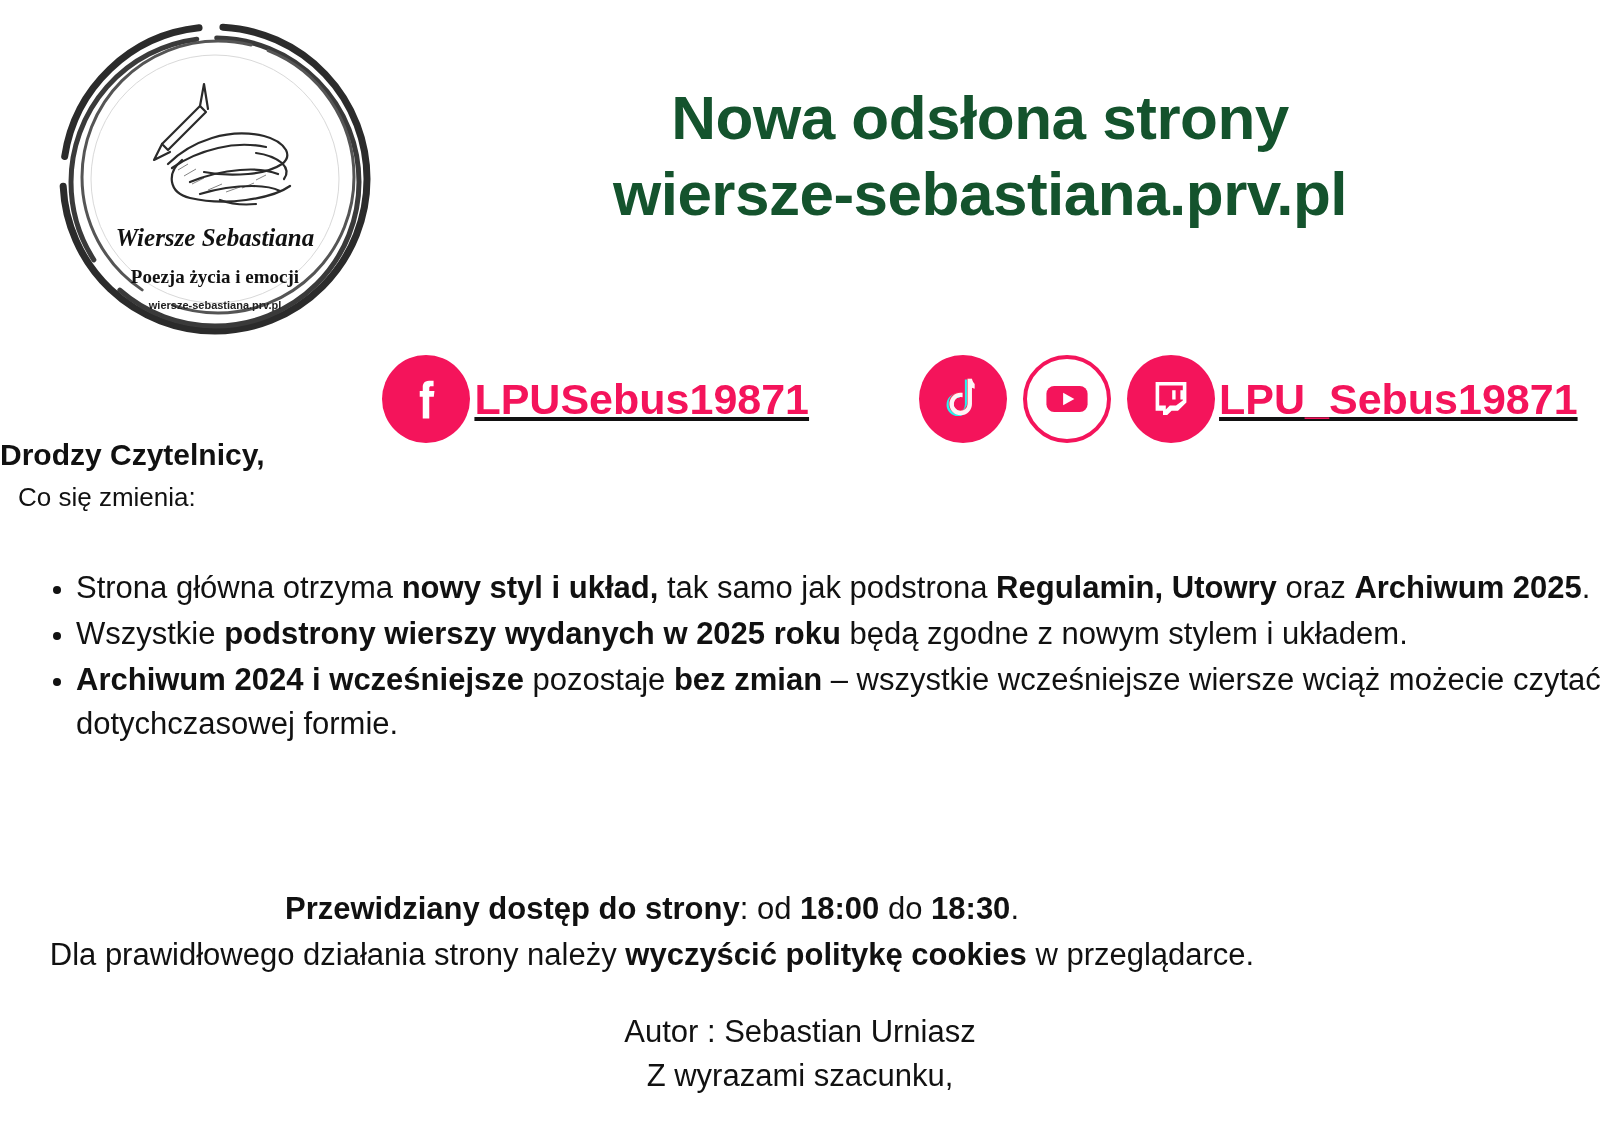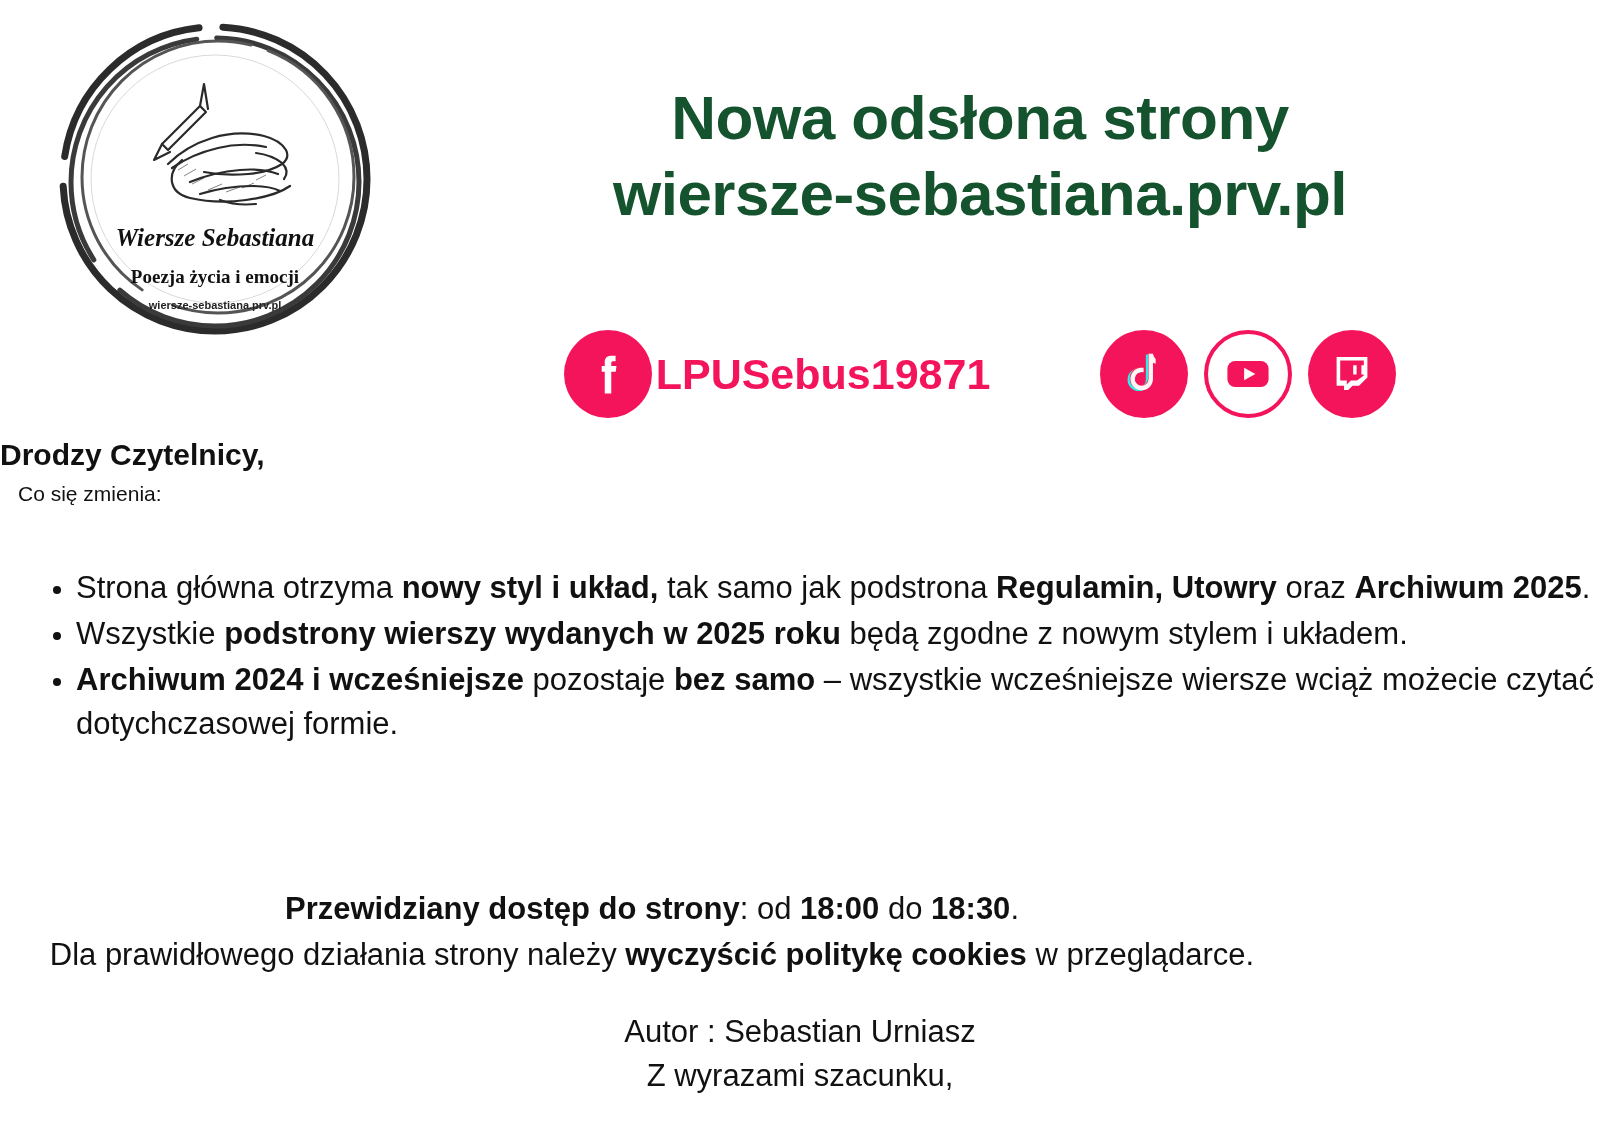--- a/index.html
+++ b/index.html
@@ -38,27 +38,28 @@
     font-size: 62px;
     font-weight: bold;
     line-height: 1.22;
     letter-spacing: -0.5px;
     color: #14532d;
   }
 
   
   .social-row {
     position: absolute;
-    top: 330px;
+    top: 348px;
     left: 380px;
     width: 1200px;
     height: 95px;
     display: flex;
-    align-items: flex-start;
+    align-items: flex-end;
     justify-content: center;
+    text-decoration: underline;
   }
   .social-group {
     display: flex;
     align-items: center;
   }
   .social-gap { width: 110px; }
   .badge {
     width: 88px;
     height: 88px;
     border-radius: 50%;
@@ -90,21 +91,21 @@
     left: 0;
     width: 1600px;
     text-align: left;
     font-size: 30px;
     font-weight: bold;
   }
   .intro {
     position: absolute;
     top: 482px;
     left: 18px;
-    font-size: 21px;
+    font-size: 26px;
   }
   .bullets {
     position: absolute;
     top: 566px;
     left: 18px;
     width: 1560px;
     margin: 0;
     padding-left: 58px;
     font-size: 31px;
     line-height: 1.42;
@@ -197,31 +198,32 @@
         <rect x="2.5" y="6" width="19" height="12" rx="3.6" fill="#f4145b"></rect>
         <path fill="#ffffff" d="M10.2 9.1l5.2 2.9-5.2 2.9z"></path>
       </svg>
     </span>
     <span class="badge-sp"></span>
     <span class="badge badge-fill">
       <svg class="icon-sm" width="48" height="48" viewBox="0 0 24 24" aria-hidden="true">
         <path fill="#ffffff" d="M4.3 3.5h15.4v10.2l-4.2 4.2h-3.2l-2.2 2.1H8v-2.1H4.3V3.5zm13.6 9.2V5.3H6.1v9.9h3.3v2l2-2h3.1l3.4-2.5zM12.6 7.6h1.7v4.6h-1.7V7.6zm4.1 0h1.7v4.6h-1.7V7.6z"></path>
       </svg>
     </span>
+    <span class="handle">LPU_Sebus19871</span>
   </div>
 
 </div>
 
 <div class="salutation">Drodzy Czytelnicy,</div>
 <div class="intro">Co się zmienia:</div>
 
 <ul class="bullets" id="changes-list">
     <li><span>Strona główna otrzyma </span><b>nowy styl i układ,</b><span> tak samo jak podstrona </span><b>Regulamin, Utowry</b><span> oraz </span><b>Archiwum 2025</b><span>.</span></li>
     <li><span>Wszystkie </span><b>podstrony wierszy wydanych w 2025 roku</b><span> będą zgodne z nowym stylem i układem.</span></li>
-    <li><b>Archiwum 2024 i wcześniejsze</b><span> pozostaje </span><b>bez samo</b><span> – wszystkie wcześniejsze wiersze wciąż możecie czytać w dotychczasowej formie.</span></li>
+    <li><b>Archiwum 2024 i wcześniejsze</b><span> pozostaje </span><b>bez zmian</b><span> – wszystkie wcześniejsze wiersze wciąż możecie czytać w dotychczasowej formie.</span></li>
   </ul>
 
 <div class="closing-block">
   <div>
     <b>Przewidziany dostęp do strony</b><span>: od </span><b>18:00</b><span> do </span><b>18:30</b><span>.</span>
   </div>
   <div>
     <span>Dla prawidłowego działania strony należy </span><b>wyczyścić politykę cookies</b><span> w przeglądarce.</span>
   </div>
 </div>

